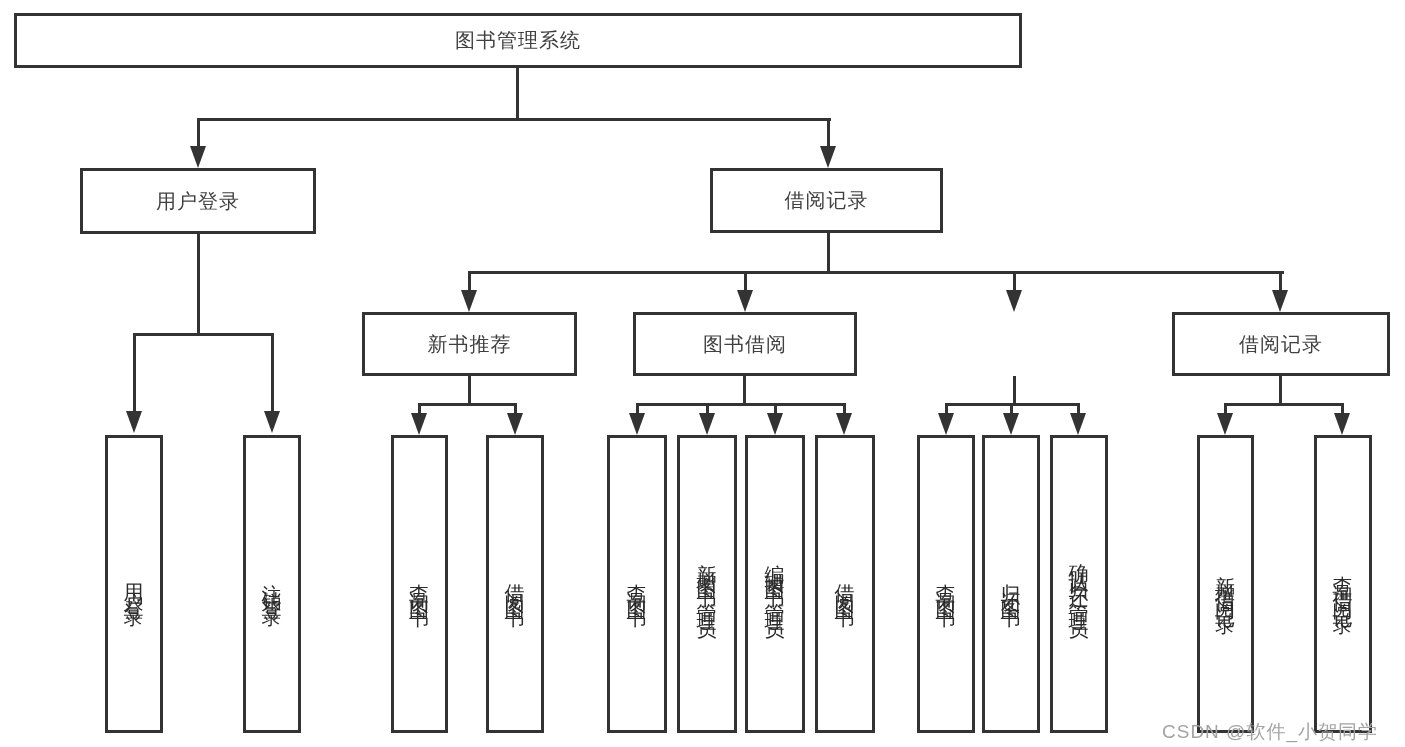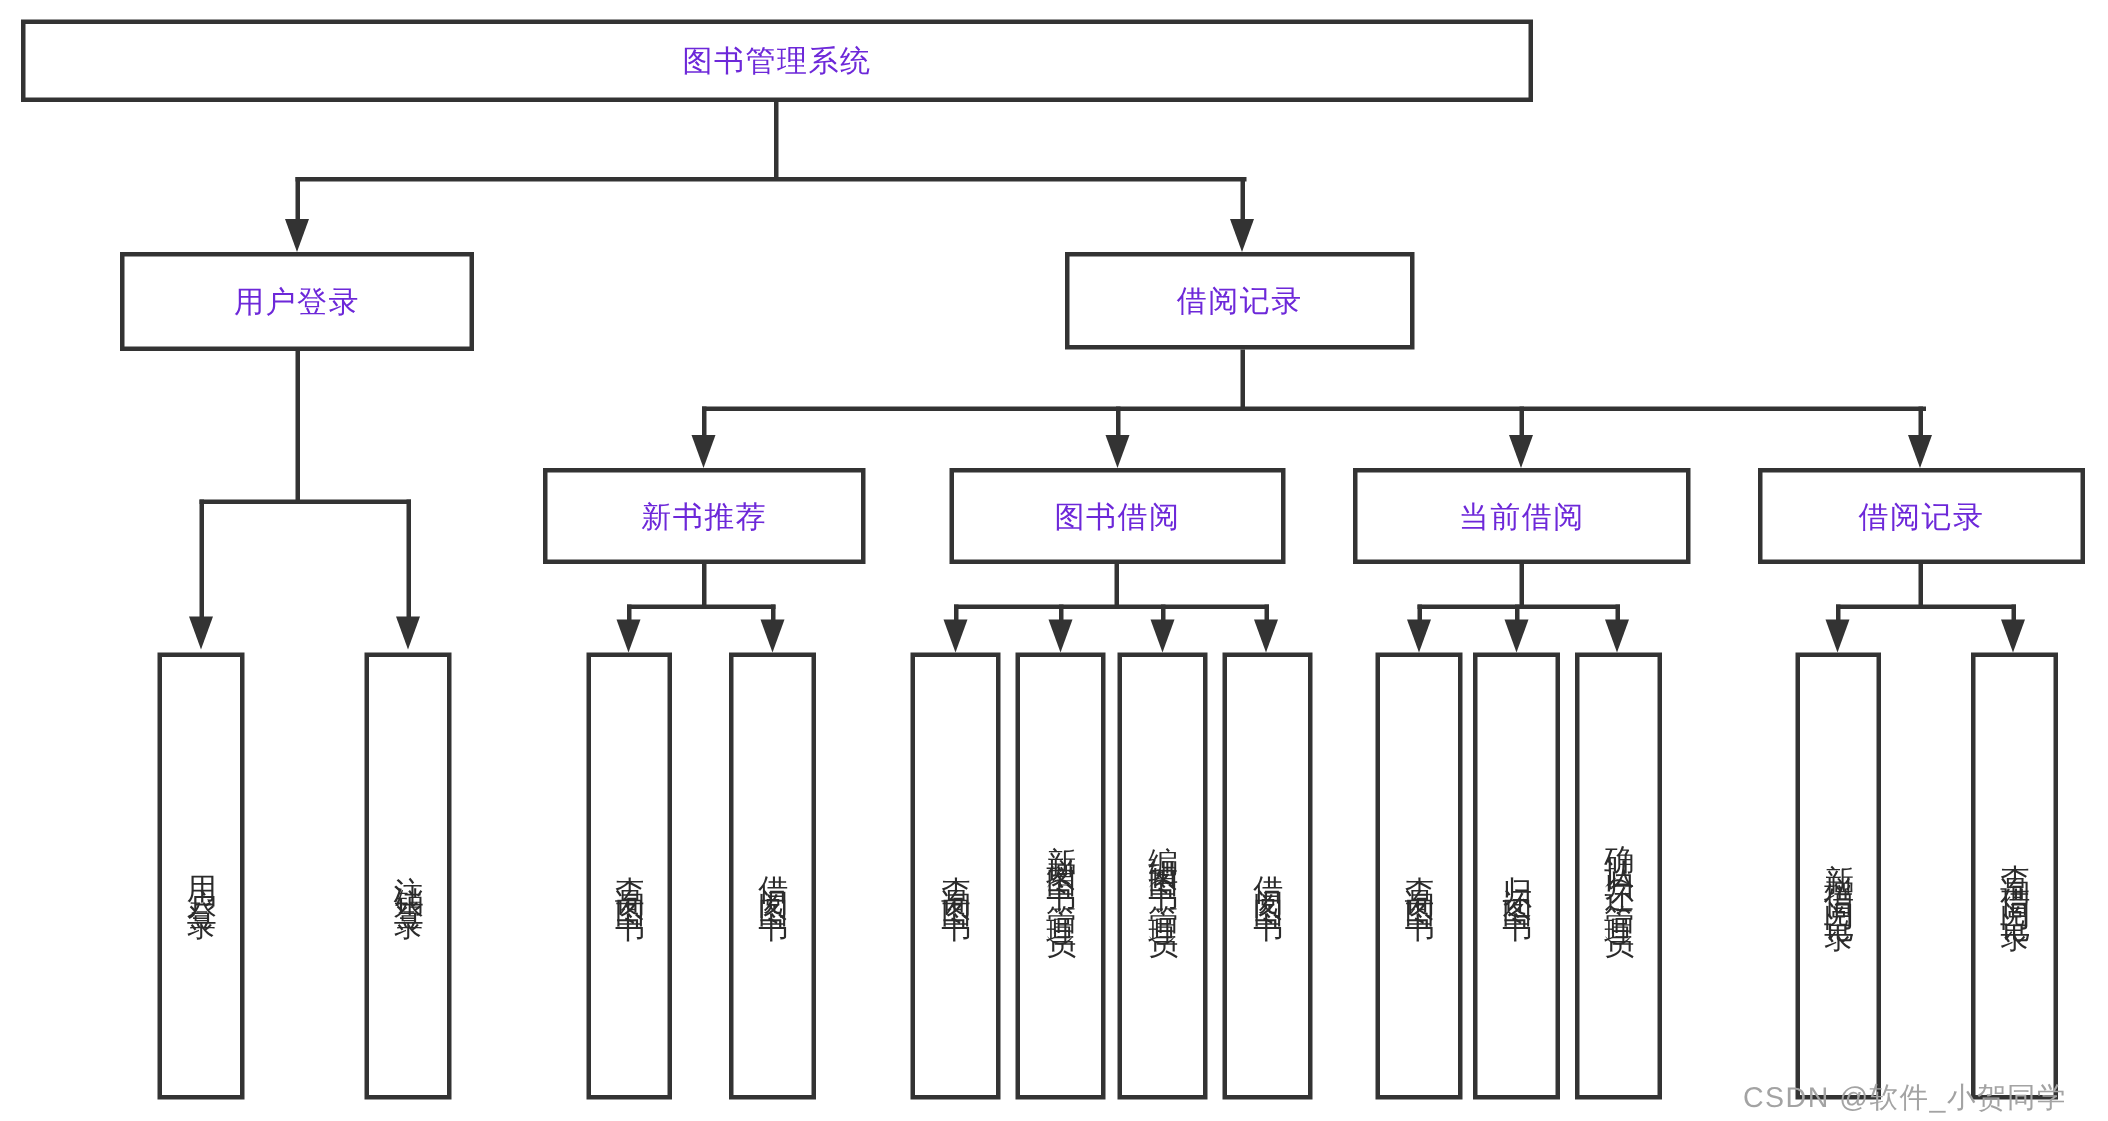--- a/index.html
+++ b/index.html
@@ -2,21 +2,21 @@
 <html><head>
 <meta charset="utf-8">
 <style>
   html,body{margin:0;padding:0;background:#fff;font-family:"Liberation Sans",sans-serif;}
   .canvas{position:relative;width:1405px;height:747px;background:#ffffff;overflow:hidden;}
   .ln{position:absolute;background:#333333;}
   .arr{position:absolute;width:0;height:0;border-left:8px solid transparent;
        border-right:8px solid transparent;border-top:22px solid #333333;}
   .box{position:absolute;background:#ffffff;border:3px solid #333333;box-sizing:border-box;
        display:flex;align-items:center;justify-content:center;
-       font-size:20px;color:#6d28d9;letter-spacing:1px;}
+       font-size:20px;color:#404040;letter-spacing:1px;}
   .vbox{position:absolute;background:#ffffff;border:3px solid #333333;box-sizing:border-box;
         display:flex;align-items:center;justify-content:center;color:#2b2b2b;}
   .vbox span{writing-mode:vertical-rl;text-orientation:mixed;font-size:20px;
              letter-spacing:8px;line-height:1;}
   .watermark{position:absolute;font-size:19px;color:#a3a3a3;letter-spacing:1px;white-space:nowrap;}
 </style>
 </head>
 <body>
 
 <div class="canvas">
@@ -34,23 +34,20 @@
   </div>
 
   <div class="box" style="left:362px;top:312px;width:215px;height:64px;">
     <span>新书推荐</span>
   </div>
 
   <div class="box" style="left:633px;top:312px;width:224px;height:64px;">
     <span>图书借阅</span>
   </div>
 
-  <div class="box" style="left:902px;top:312px;width:225px;height:64px;">
-    <span>当前借阅</span>
-  </div>
 
   <div class="box" style="left:1172px;top:312px;width:218px;height:64px;">
     <span>借阅记录</span>
   </div>
 
   <div class="vbox" style="left:105px;top:435px;width:58px;height:298px;">
     <span>用户登录</span>
   </div>
   <div class="vbox" style="left:243px;top:435px;width:58px;height:298px;">
     <span>注销登录</span>

